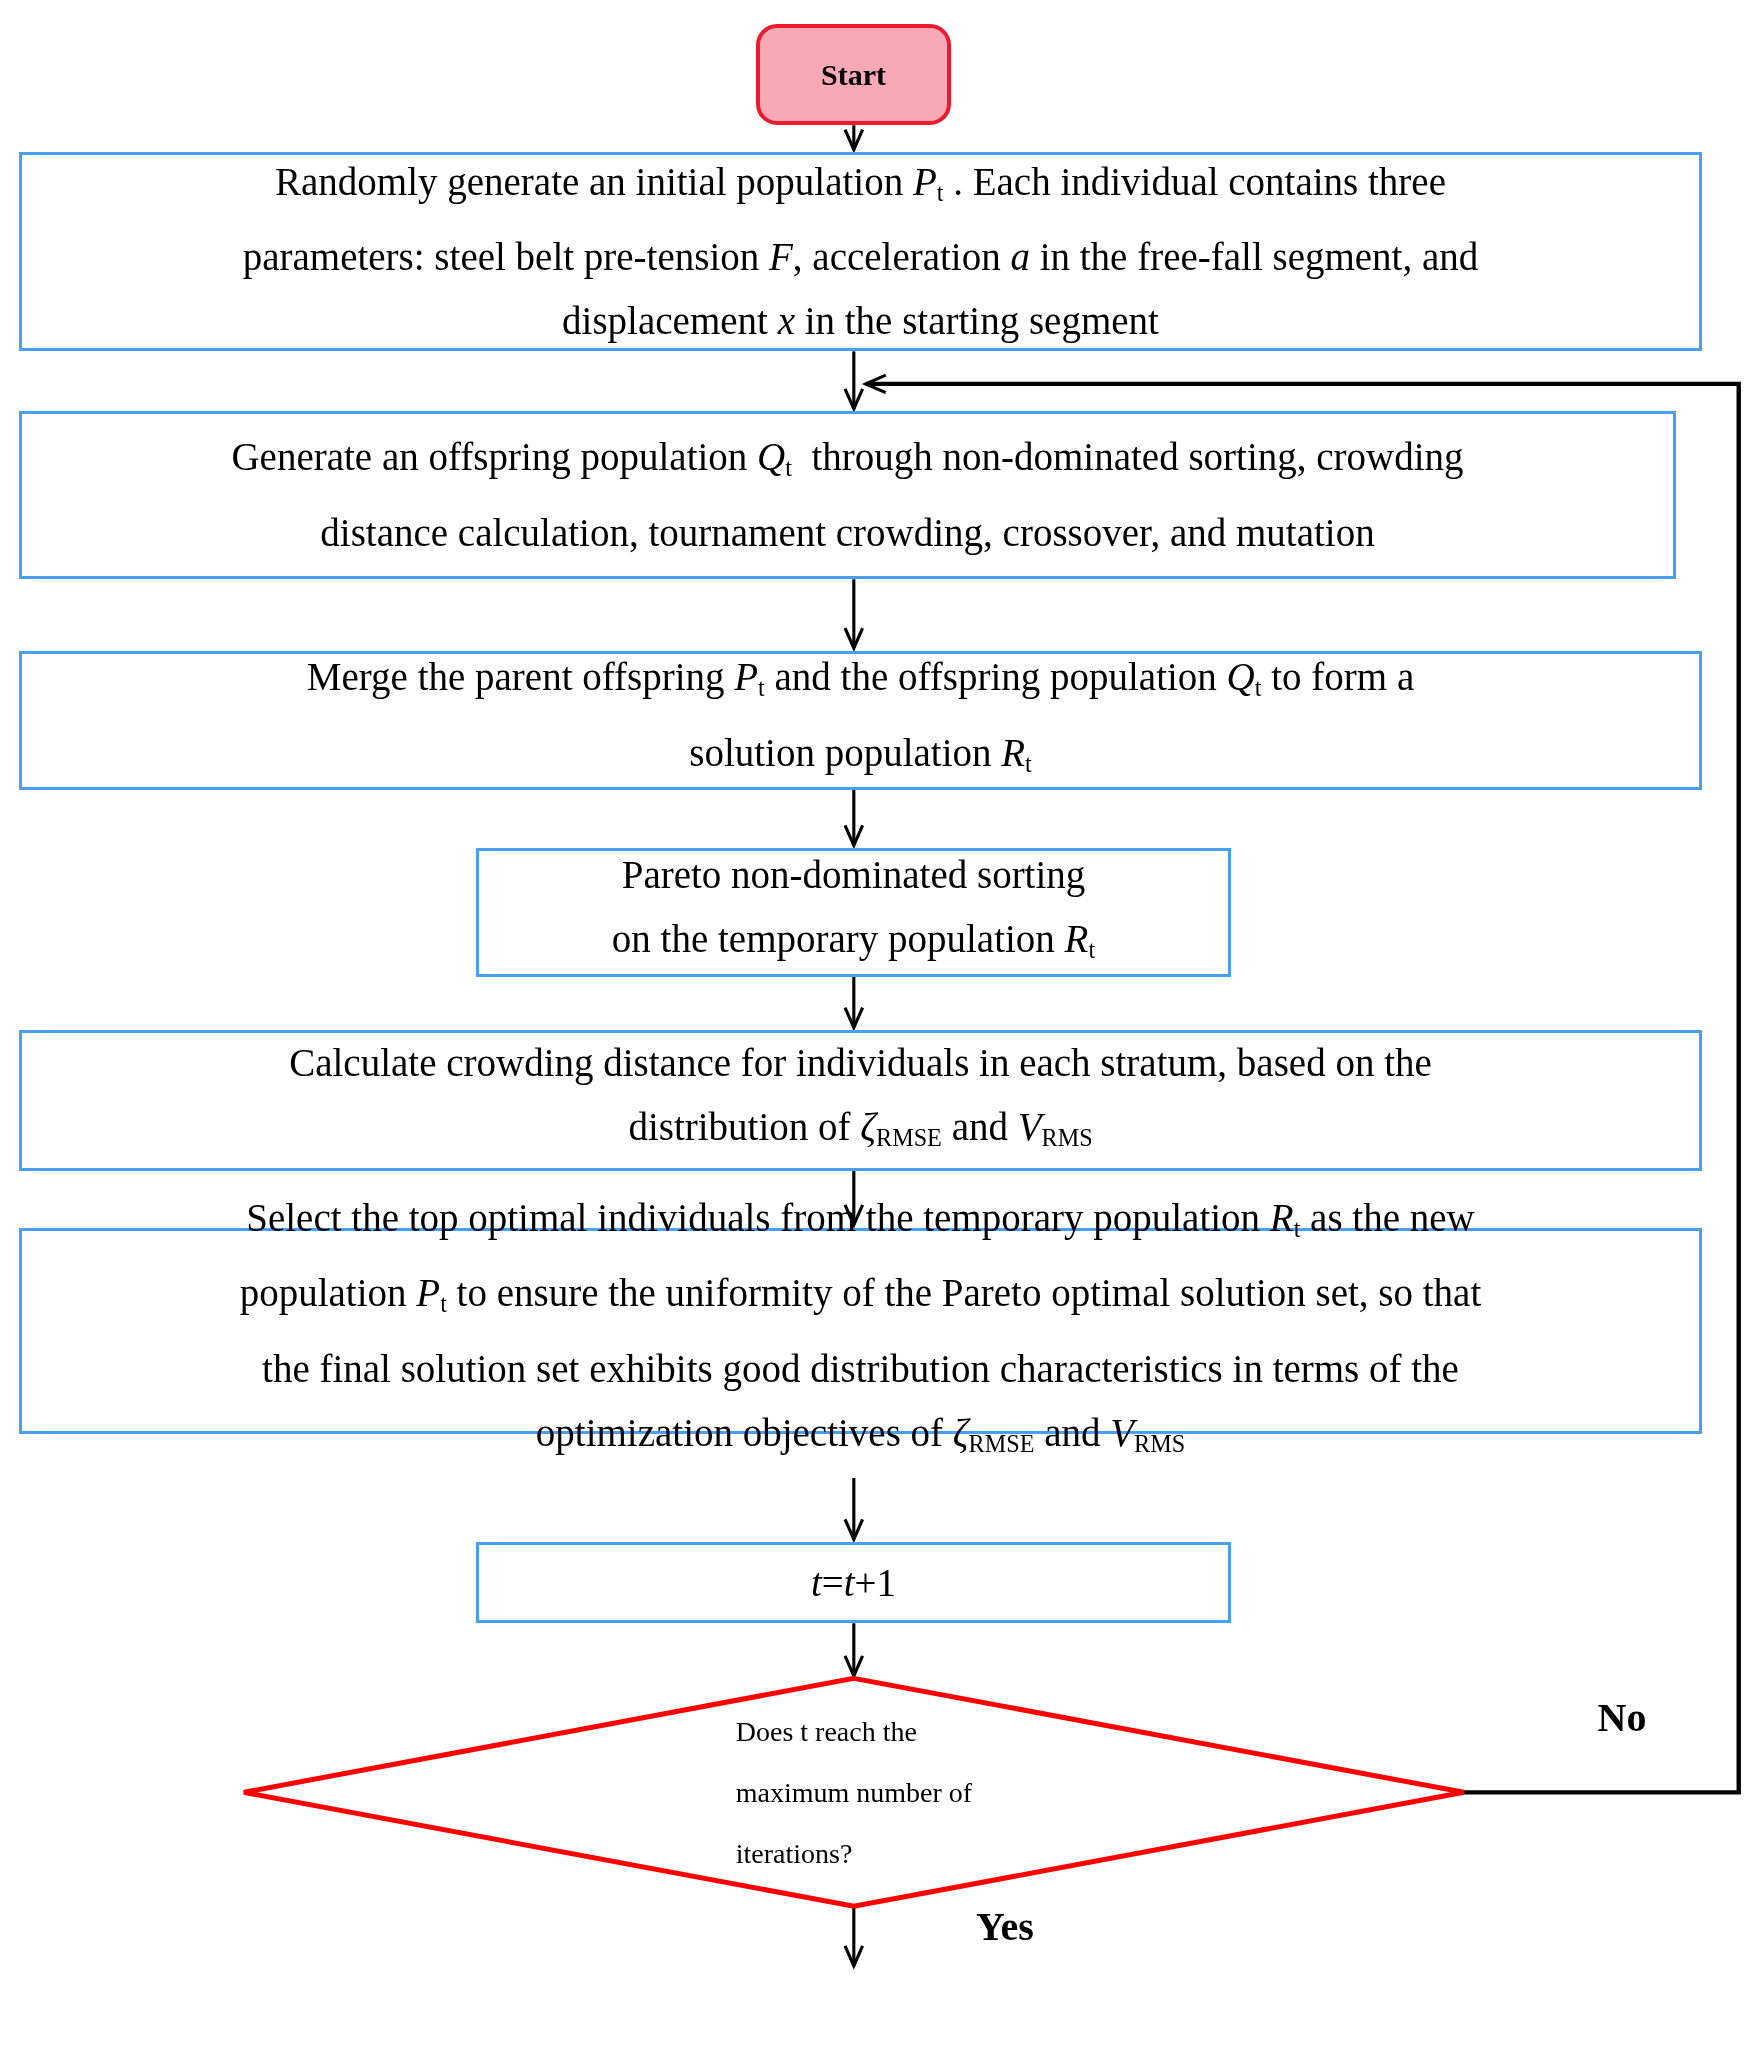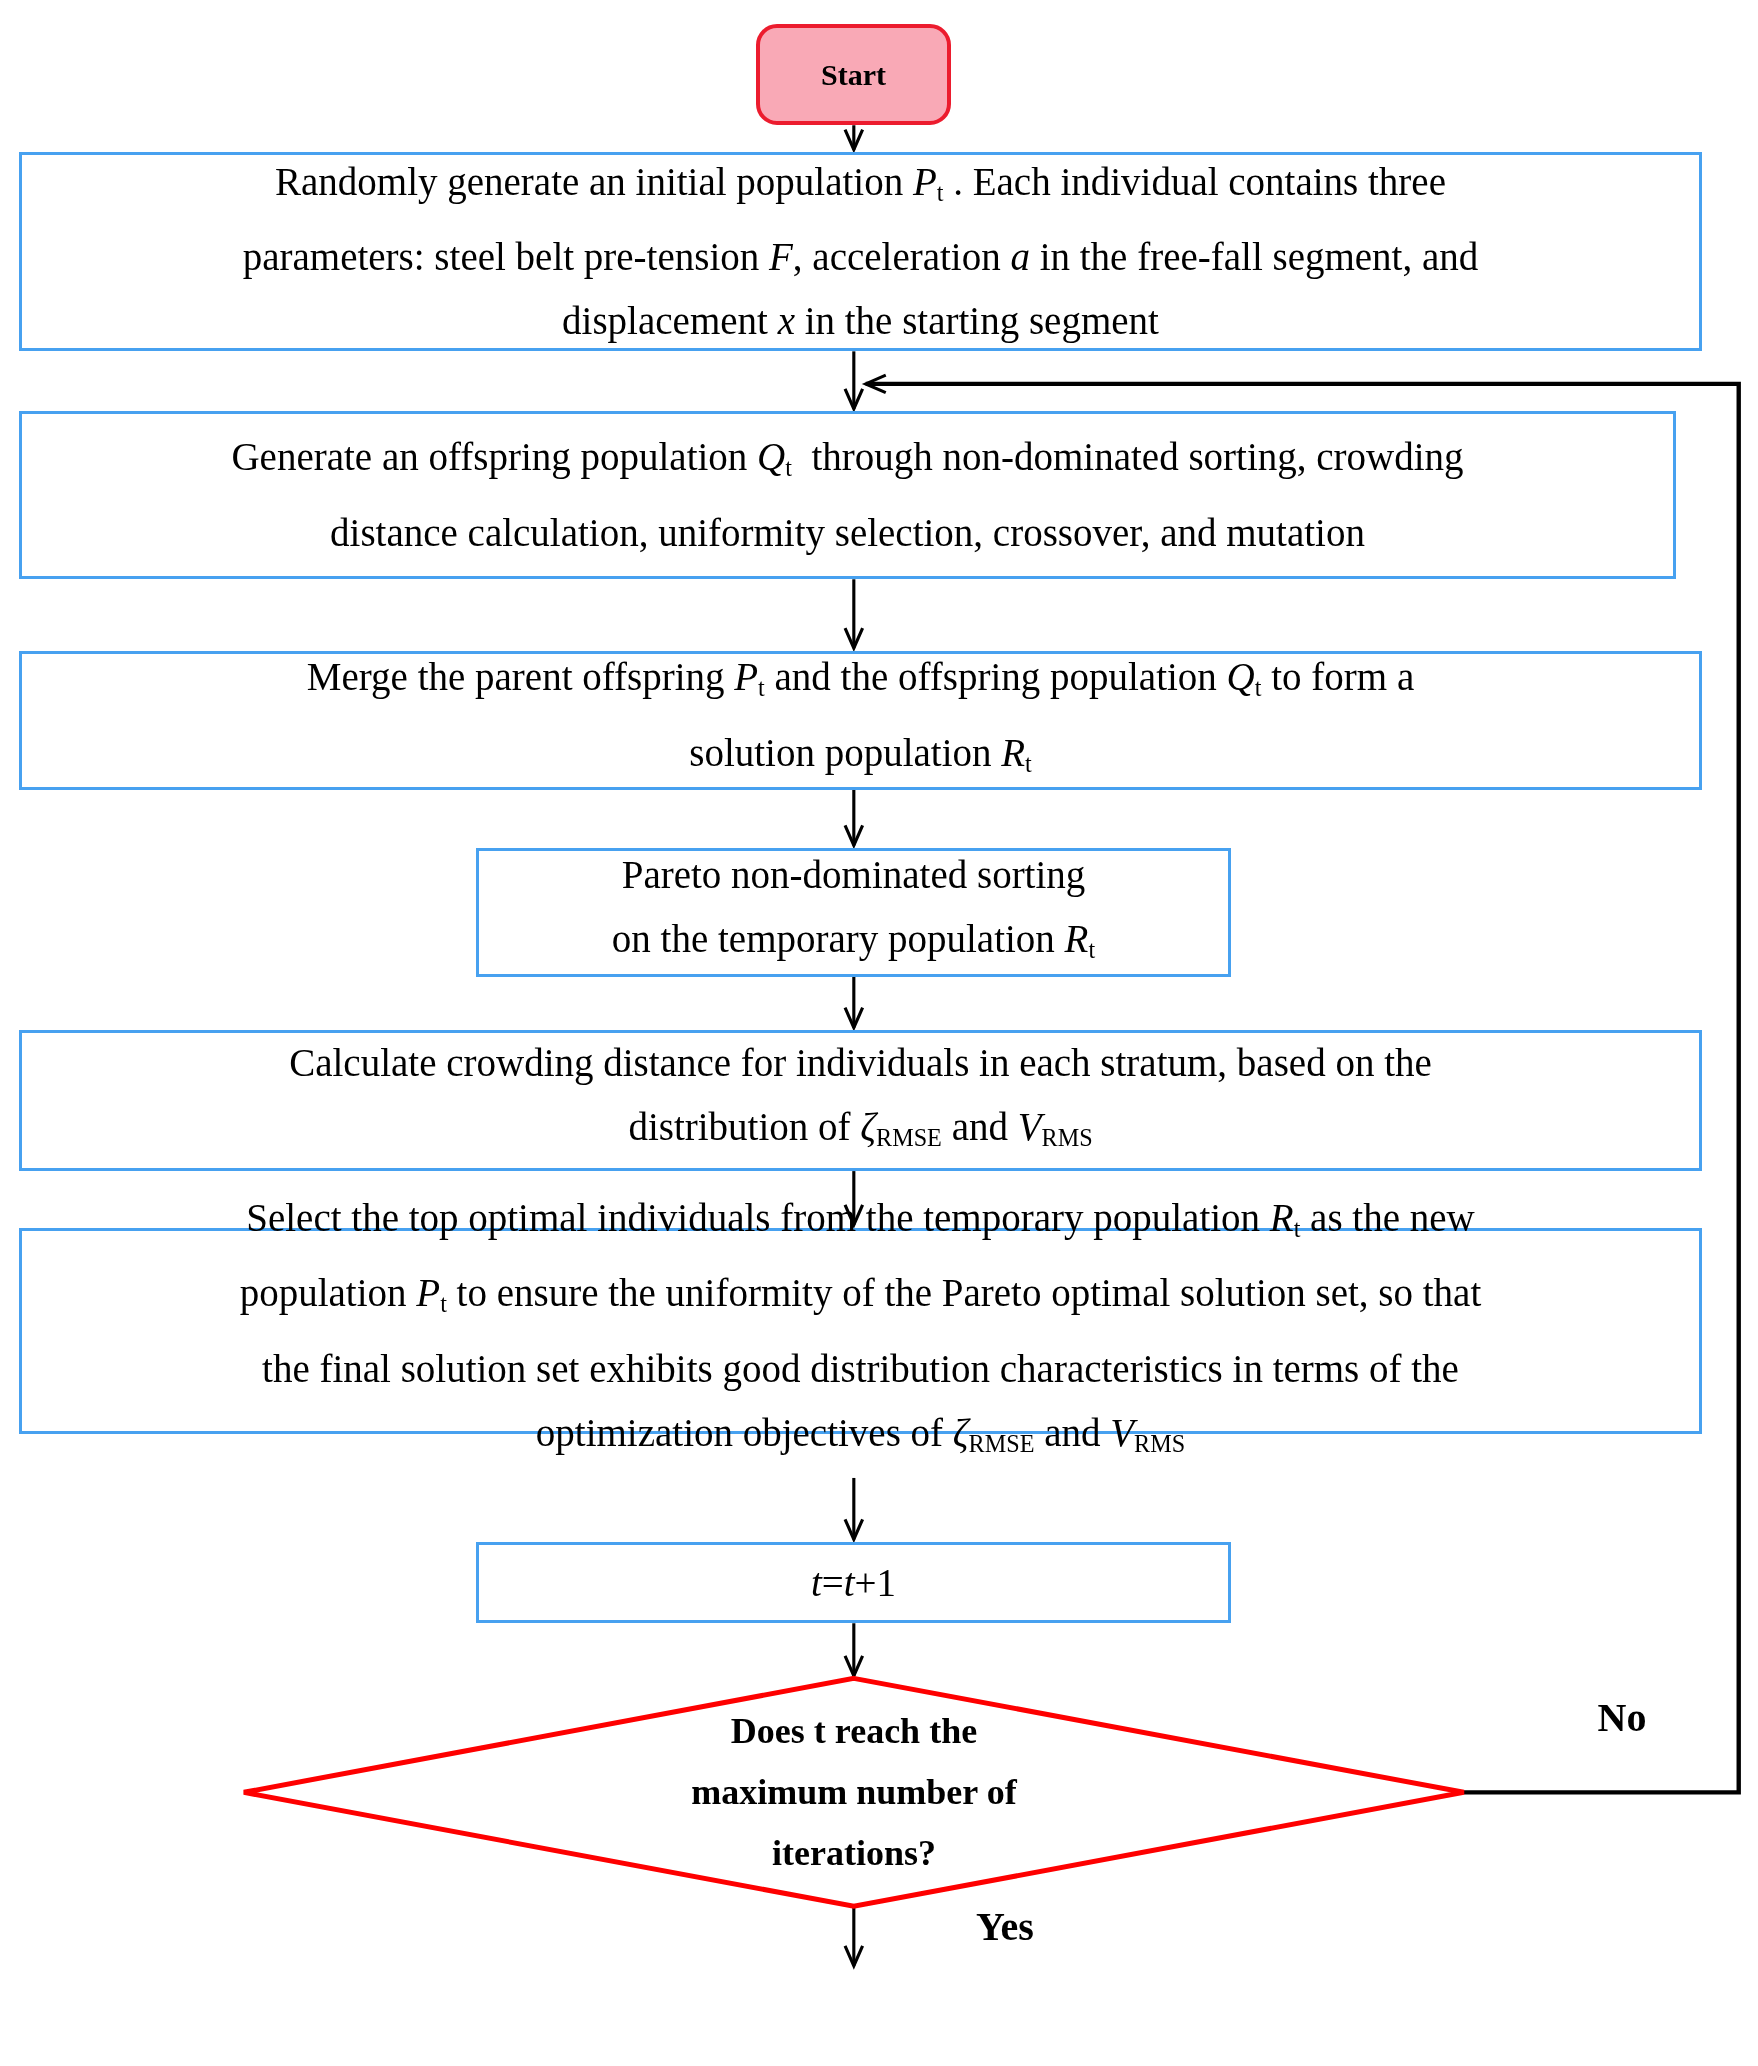--- a/index.html
+++ b/index.html
@@ -34,22 +34,22 @@
   }
   .process{
     background:#ffffff;
     border:3.8px solid var(--process-border);
     font-size:39px;
     line-height:64px;
     padding:3.8px 8.8px;
   }
   .decision-text{
     position:absolute;z-index:2;
-    display:flex;align-items:center;justify-content:center;text-align:center;
-    font-weight:bold;font-size:36px;line-height:61px;white-space:pre-line;
+    display:flex;align-items:center;justify-content:center;
+    font-weight:normal;font-size:28px;line-height:61px;white-space:pre-line;
   }
   .branch-label{
     position:absolute;z-index:2;
     font-weight:bold;font-size:40px;text-align:center;
   }
   .it{font-style:italic;}
   .subscript{font-size:0.62em;vertical-align:-0.25em;font-style:normal;}
 </style>
 </head>
 <body>
@@ -80,21 +80,21 @@
 
   <div class="node terminal" style="left:756px;top:24px;width:195px;height:101px;">
     <span>Start</span>
   </div>
 
   <div class="node process" style="left:19px;top:152px;width:1683px;height:199px;">
     <div><span>Randomly generate an initial population </span><span class="it">P</span><span class="subscript">t</span><span> . Each individual contains three</span><br><span>parameters: steel belt pre-tension </span><span class="it">F</span><span>, acceleration </span><span class="it">a</span><span> in the free-fall segment, and</span><br><span>displacement </span><span class="it">x</span><span> in the starting segment</span></div>
   </div>
 
   <div class="node process" style="left:19px;top:411px;width:1657px;height:168px;">
-    <div><span>Generate an offspring population </span><span class="it">Q</span><span class="subscript">t</span><span>&nbsp; through non-dominated sorting, crowding</span><br><span>distance calculation, uniformity selection, crossover, and mutation</span></div>
+    <div><span>Generate an offspring population </span><span class="it">Q</span><span class="subscript">t</span><span>&nbsp; through non-dominated sorting, crowding</span><br><span>distance calculation, tournament crowding, crossover, and mutation</span></div>
   </div>
 
   <div class="node process" style="left:19px;top:651px;width:1683px;height:139px;">
     <div><span>Merge the parent offspring </span><span class="it">P</span><span class="subscript">t</span><span> and the offspring population </span><span class="it">Q</span><span class="subscript">t</span><span> to form a</span><br><span>solution population </span><span class="it">R</span><span class="subscript">t</span></div>
   </div>
 
   <div class="node process" style="left:476px;top:848px;width:755px;height:129px;">
     <div><span>Pareto non-dominated sorting</span><br><span>on the temporary population </span><span class="it">R</span><span class="subscript">t</span></div>
   </div>
 

